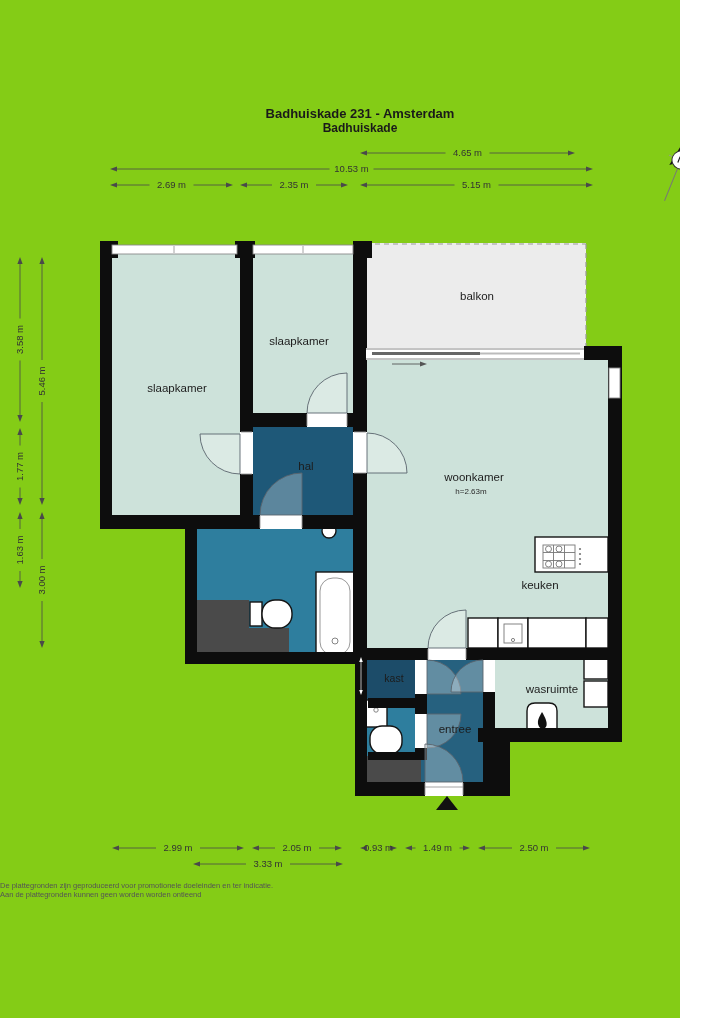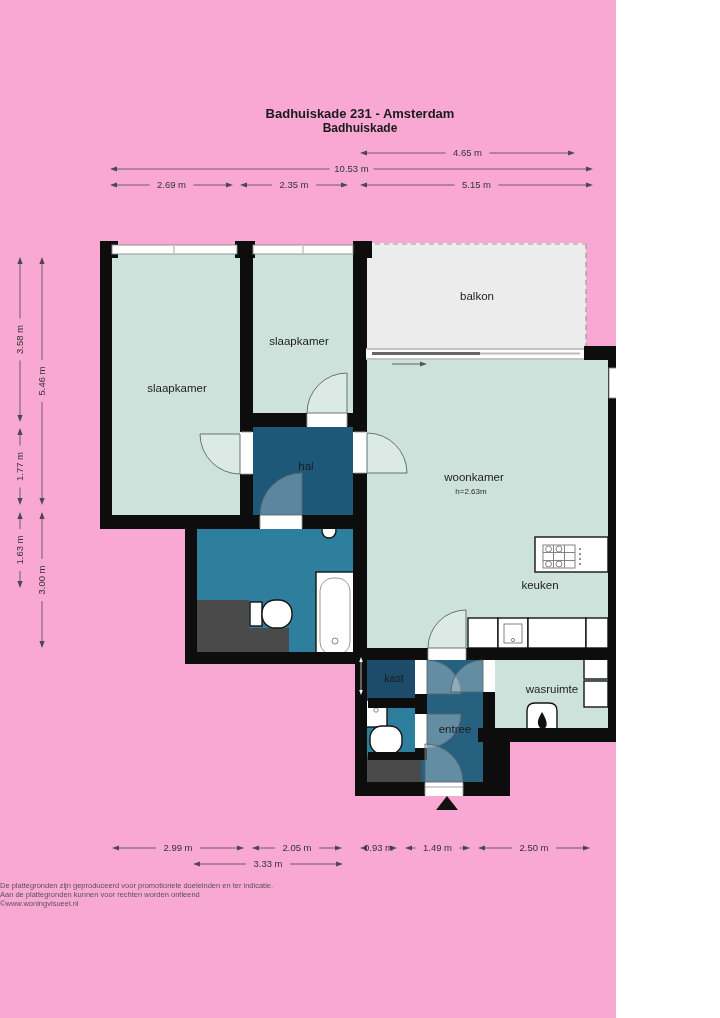--- a/index.html
+++ b/index.html
@@ -1,16 +1,16 @@
 <!DOCTYPE html>
 <html style="--wall: #0d0d0d; --room-green: #cde2da; --room-navy: #1e5878; --room-navy-light: #26617f; --room-kast: #1c4c69; --room-teal: #2e7e9e; --balkon-gray: #ececec; --shaft-gray: #4a4a4a; --text: #1c1c1c;"><head>
 <meta charset="utf-8">
 <style>
   html,body{margin:0;padding:0;background:#fff;}
-  #stage{position:relative;width:616px;height:1018px;background:#f9a8d4;overflow:hidden;
+  #stage{position:relative;width:680px;height:1018px;background:#84cc16;overflow:hidden;
          font-family:"Liberation Sans",sans-serif;}
   #titleblock{position:absolute;top:106px;left:0;width:720px;text-align:center;color:#1a1a1a;}
   #titleblock .t1{font-size:13px;font-weight:bold;line-height:15px;}
   #titleblock .t2{font-size:12px;font-weight:bold;line-height:14px;}
   #footerblock{position:absolute;top:881px;left:0;width:720px;color:#555;}
   #footerblock div{font-size:7.5px;line-height:9px;}
   svg{position:absolute;top:0;left:0;}
   .wall{fill:var(--wall);}
   .rg{fill:var(--room-green);}
   .navy{fill:var(--room-navy);}
@@ -382,17 +382,16 @@
           <line x1="290" y1="864" x2="336" y2="864" class="dline"></line>
           <polygon points="193,864 200,861.4 200,866.6" class="darrow"></polygon>
           <polygon points="343,864 336,861.4 336,866.6" class="darrow"></polygon>
           <text x="268" y="867" class="dlabel">3.33 m</text>
         </g>
       </g>
   </svg>
 
   <div id="footerblock">
     <div>De plattegronden zijn geproduceerd voor promotionele doeleinden en ter indicatie.</div>
-    <div>Aan de plattegronden kunnen voor rechten worden ontleend</div>
-    <div>©www.woningvisueel.nl</div>
+    <div>Aan de plattegronden kunnen geen worden worden ontleend</div>
   </div>
 
 </div>
 
 </body></html>

